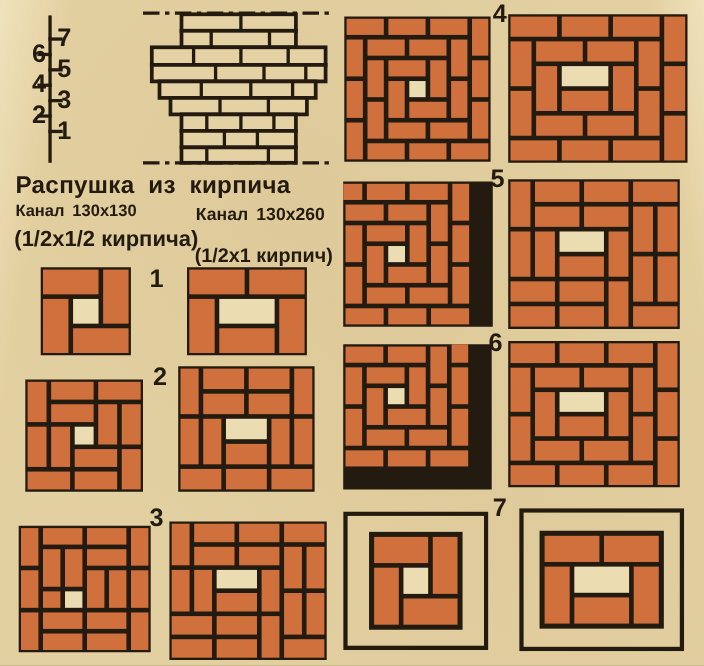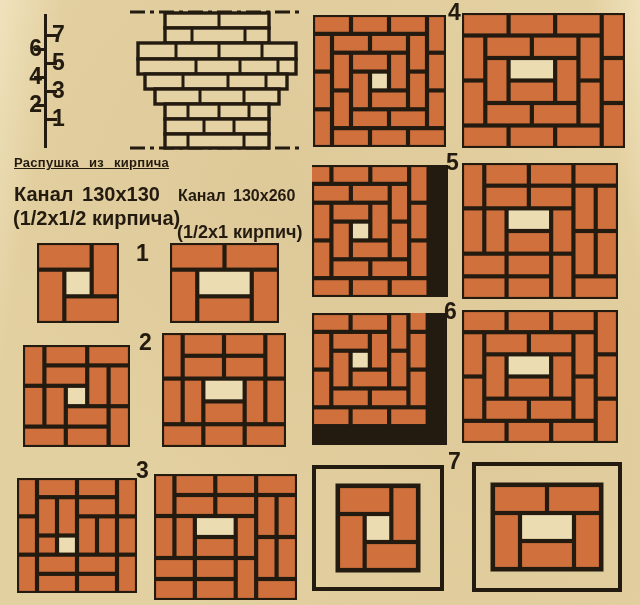--- a/index.html
+++ b/index.html
@@ -22,22 +22,22 @@
   #scale .sn{position:absolute;font-weight:700;font-size:23px;line-height:26px;color:#241b10;}
   #scale .sl{left:8px;width:26px;text-align:right;}
   #scale .sr{left:44px;}
   
   #chimney{position:absolute;left:128px;top:0;}
   #chimney .cl{stroke:#241b10;stroke-width:3;fill:none;stroke-dasharray:15 5 4 5;}
   #chimney .course rect{fill:#e4d2a4;stroke:#241b10;stroke-width:3.4;}
   #chimney .joints path{stroke:#241b10;stroke-width:3;fill:none;}
   
   .txt{position:absolute;color:#241b10;font-weight:700;white-space:nowrap;}
-  #title{left:14px;top:155px;font-size:13px;word-spacing:6px;letter-spacing:.3px;text-decoration:underline;}
-  #cap1a{left:14px;top:183px;font-size:20px;word-spacing:3px;}
+  #title{left:14px;top:155px;font-size:22px;word-spacing:6px;letter-spacing:.3px;}
+  #cap1a{left:14px;top:183px;font-size:15px;word-spacing:3px;}
   #cap1b{left:13px;top:207px;font-size:20px;}
   #cap2a{left:178px;top:187px;font-size:16px;word-spacing:3px;}
   #cap2b{left:177px;top:210px;font-size:18px;margin-top:12px;}
   
   #diagram-layer{position:absolute;left:0;top:0;width:640px;height:605px;}
   .diagram{position:absolute;}
   .course-label{position:absolute;font-weight:700;font-size:23px;line-height:24px;color:#241b10;}
 </style>
 </head>
 <body>

